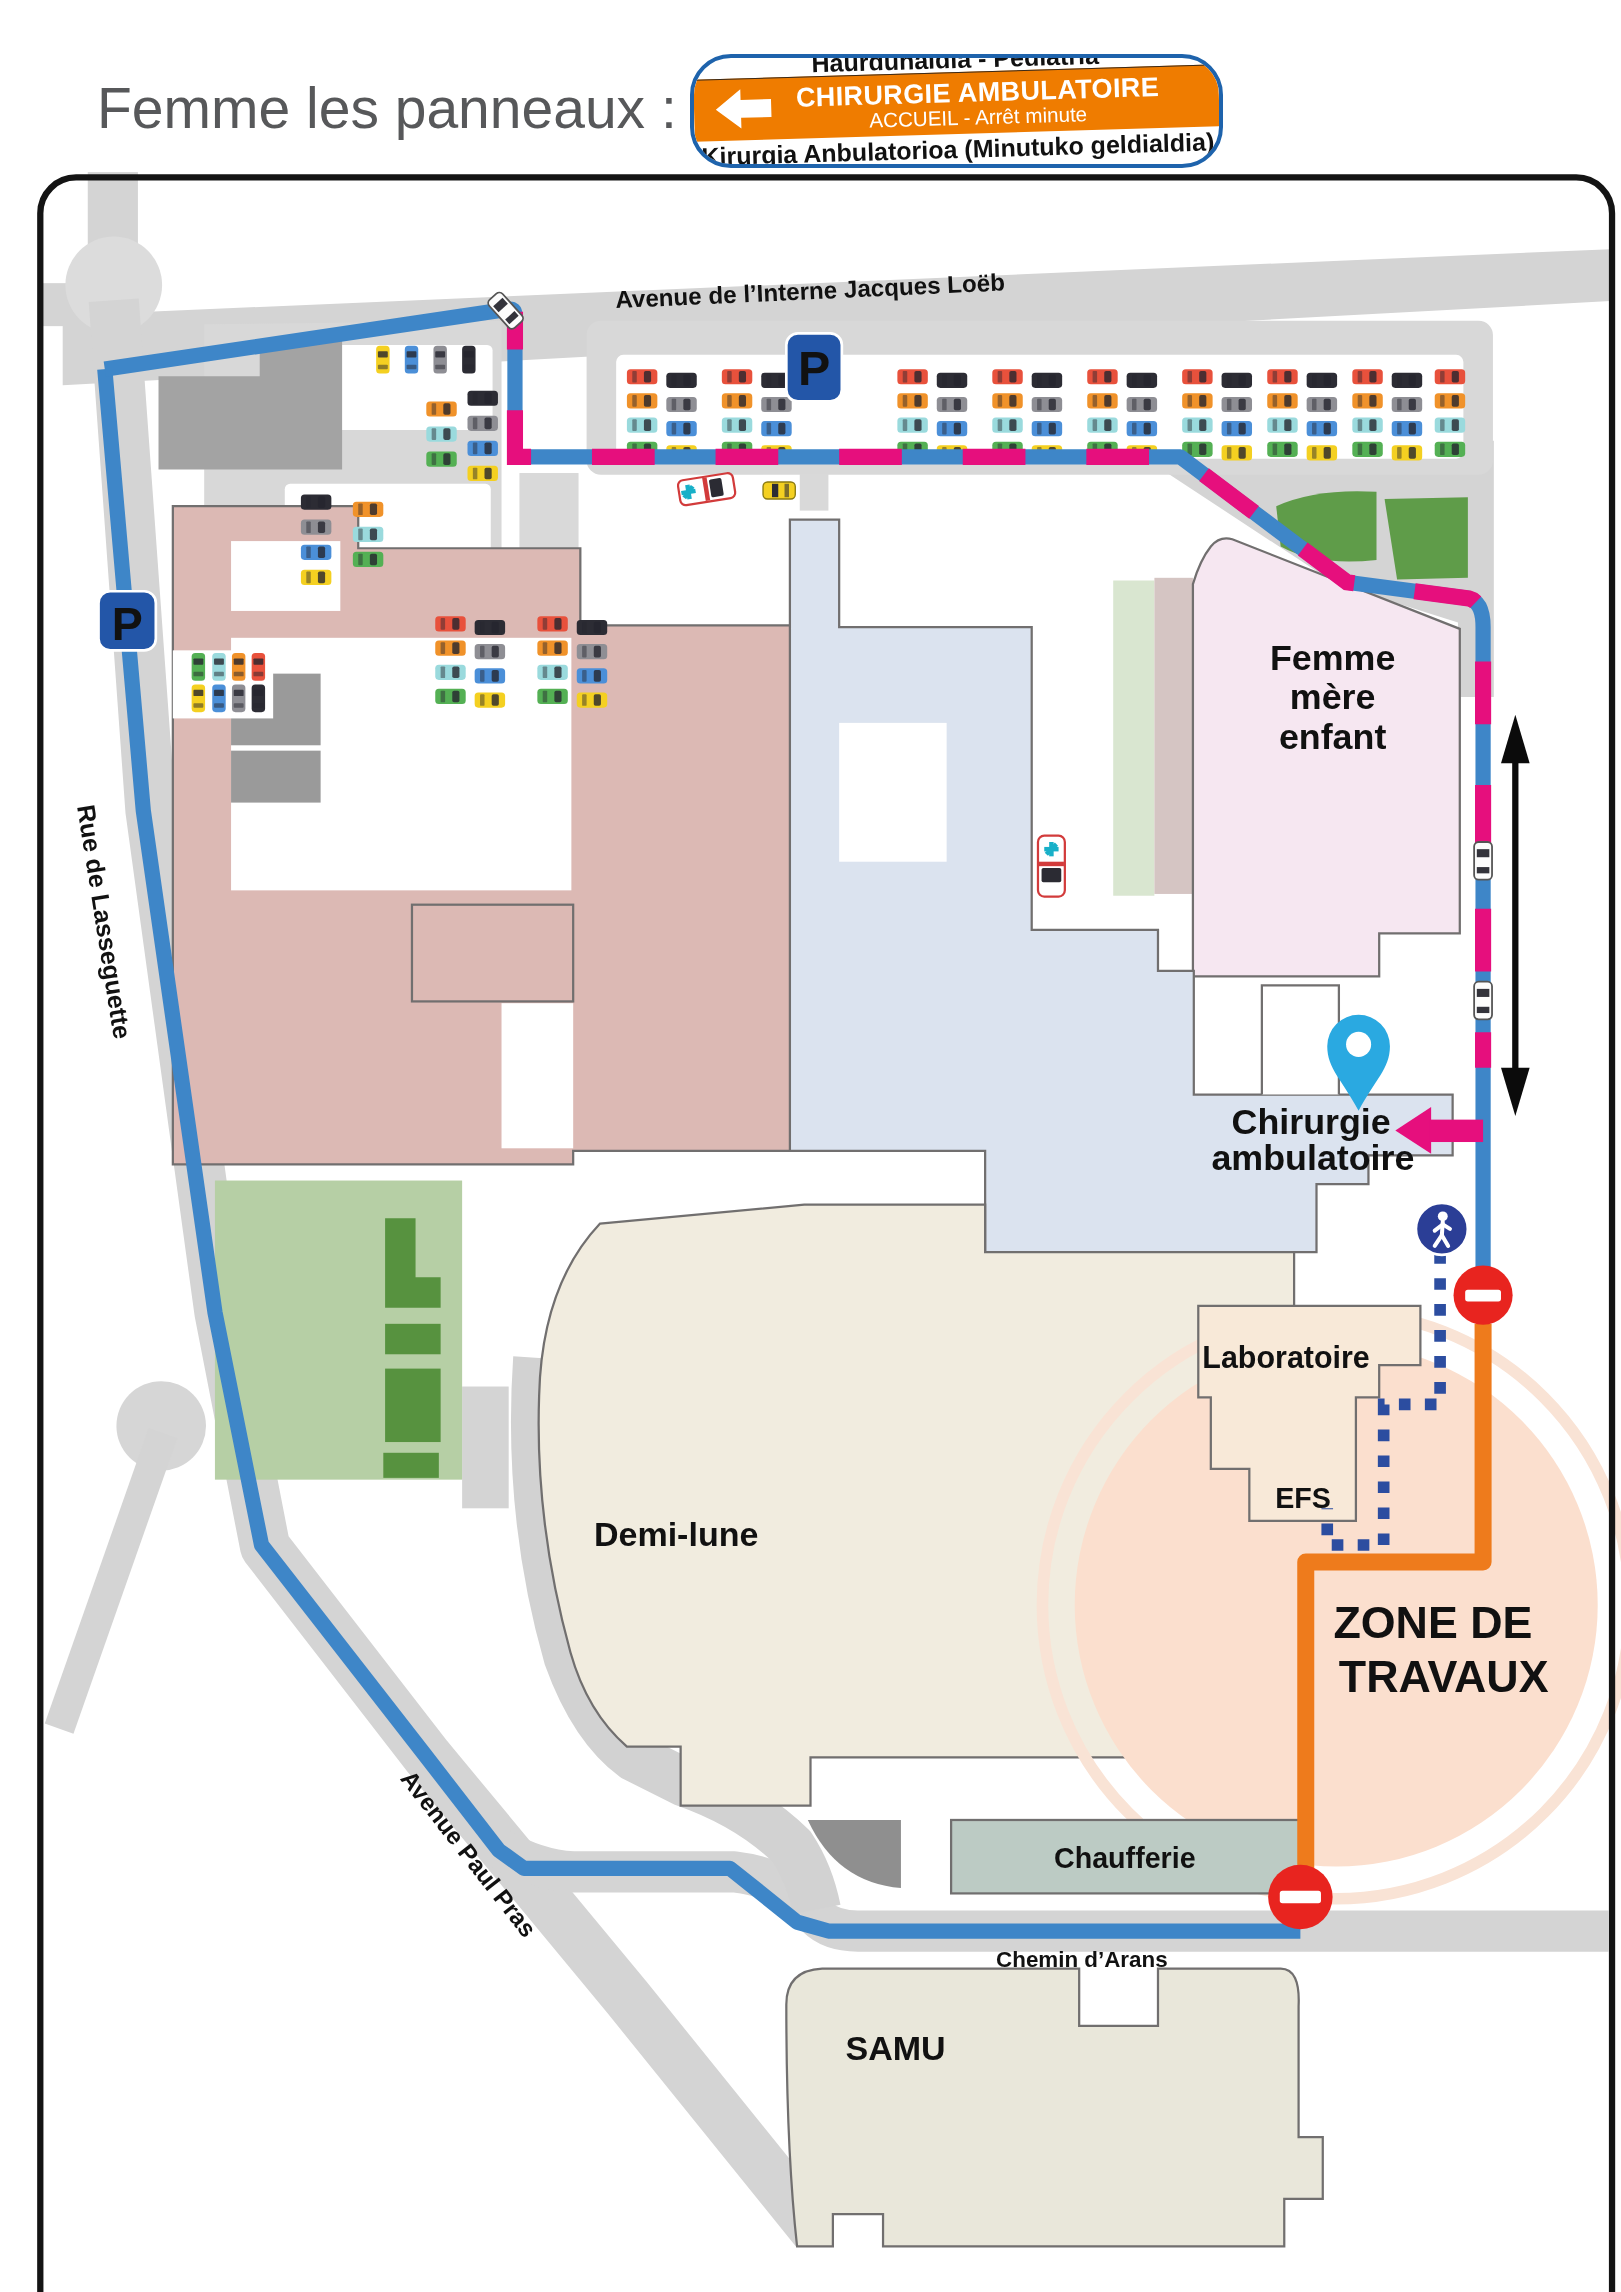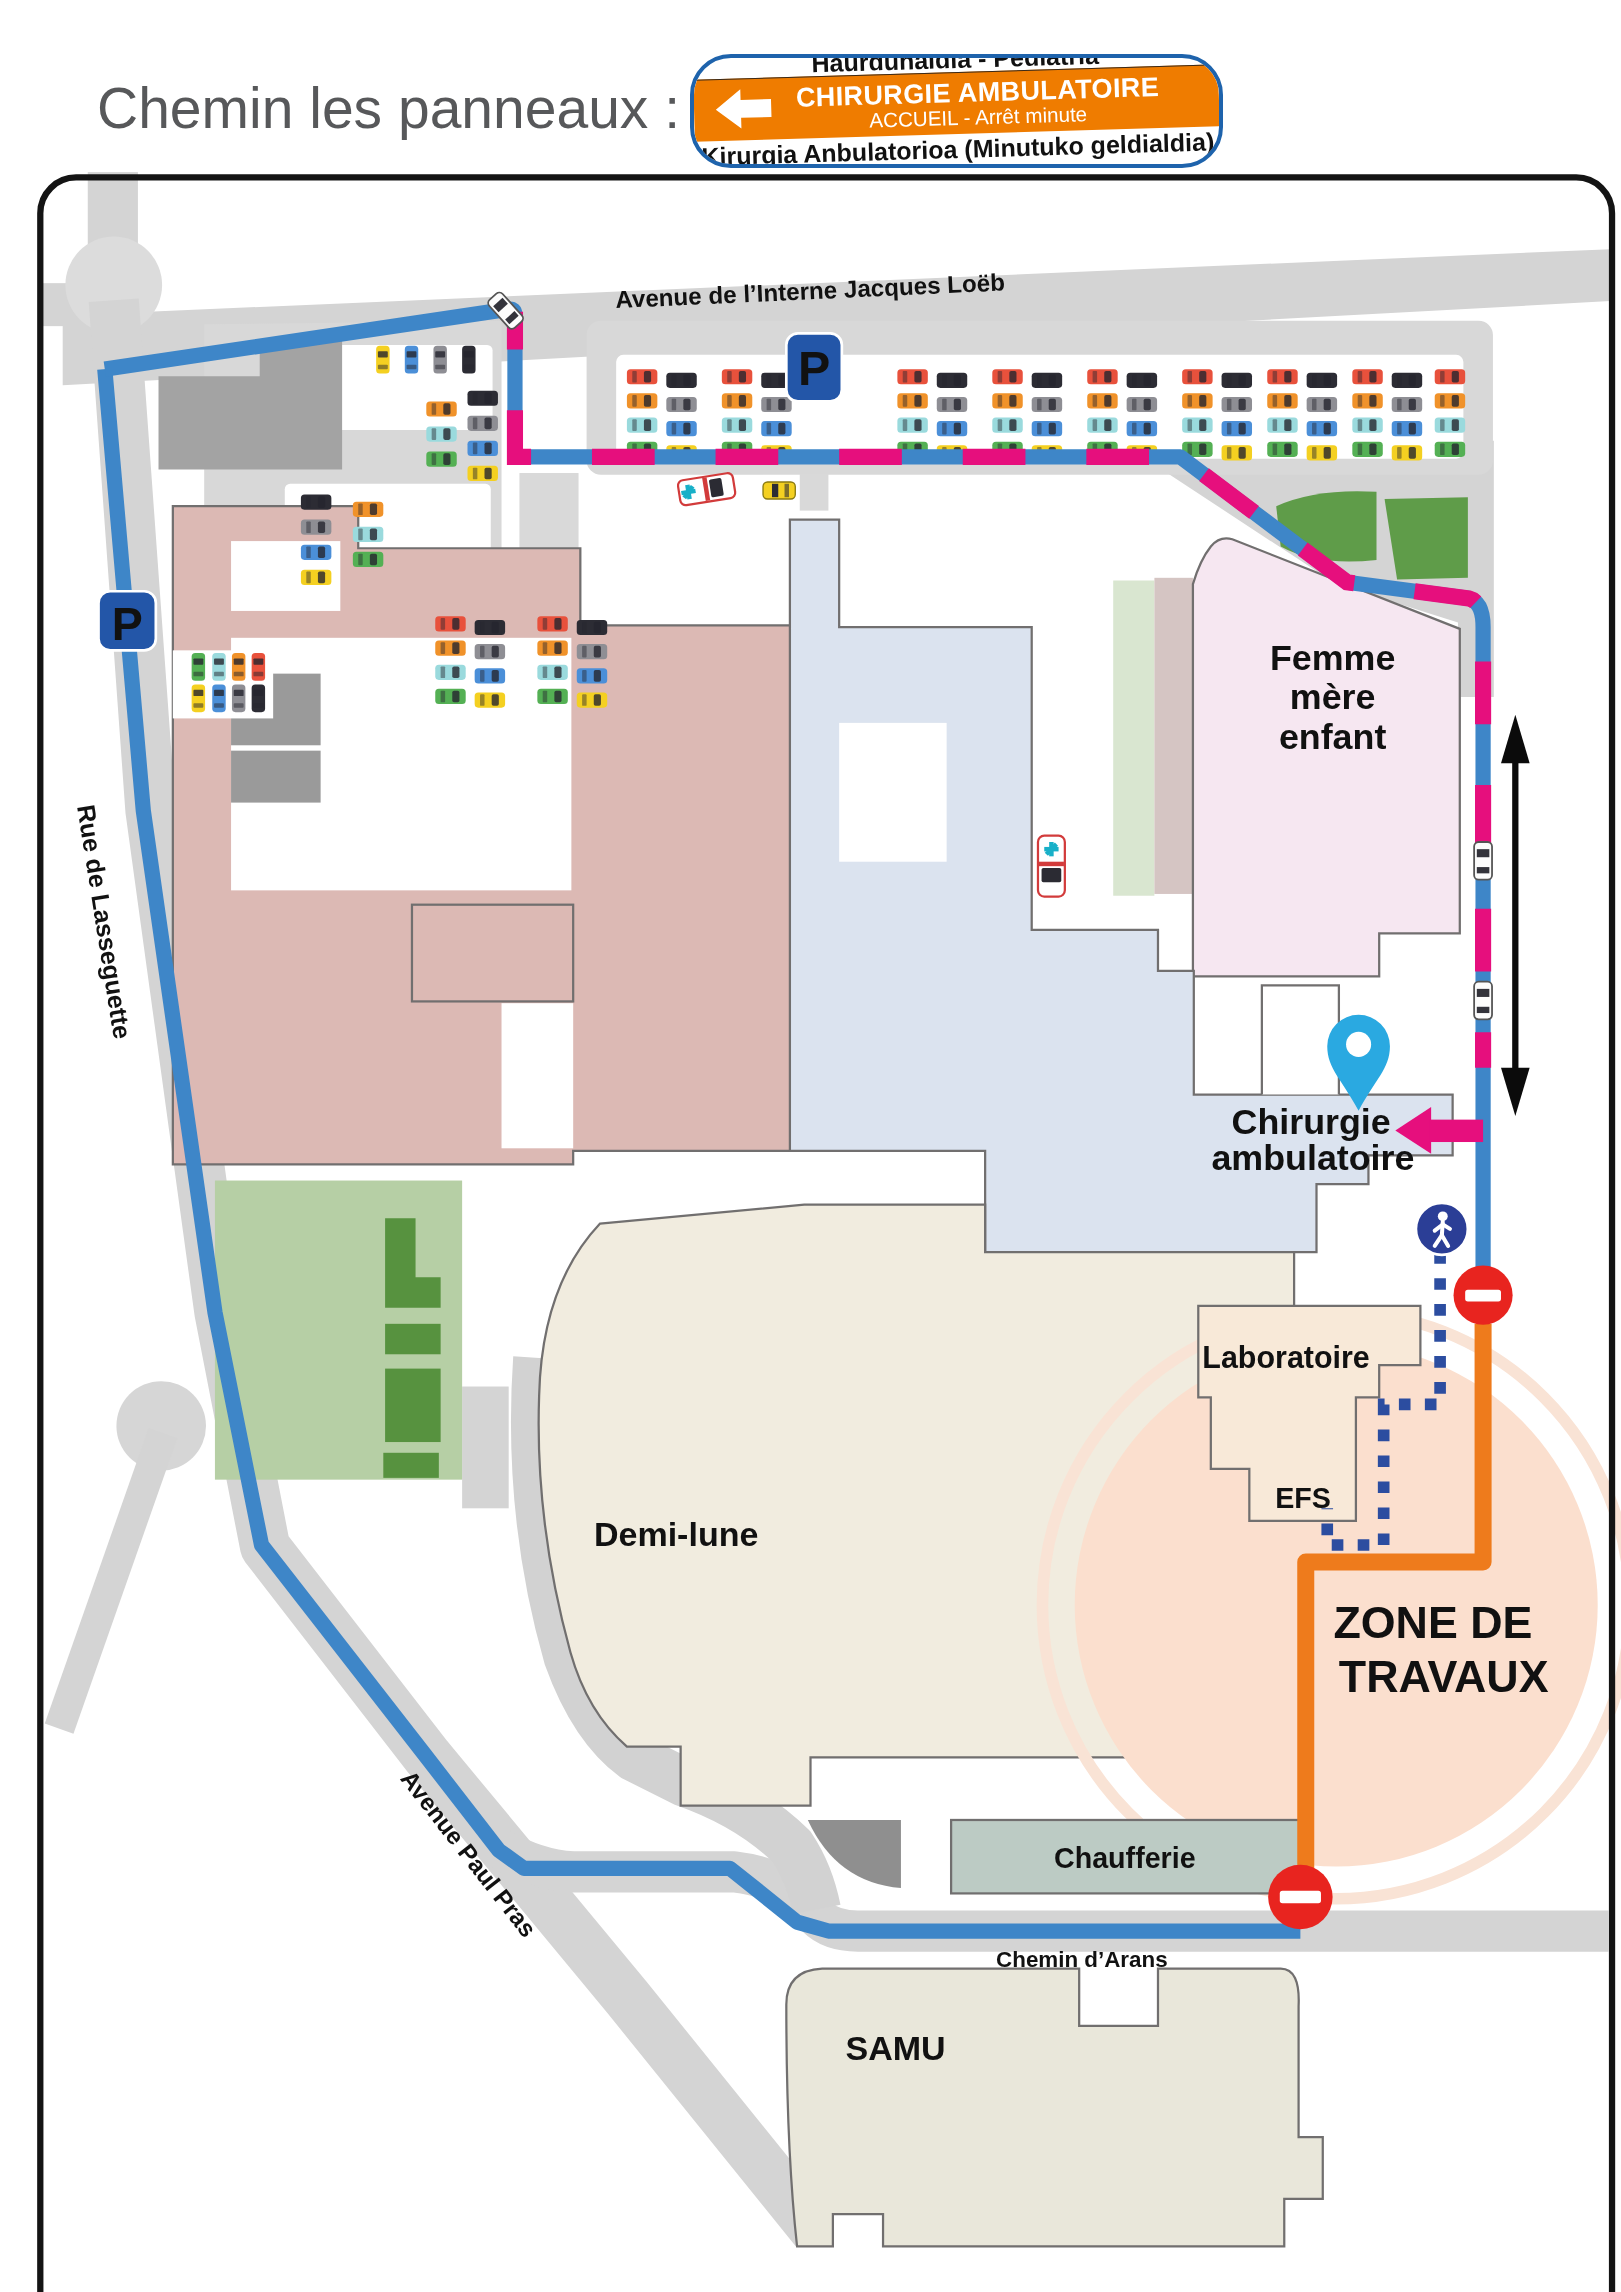--- a/index.html
+++ b/index.html
@@ -18,21 +18,21 @@
   .band-sub{font-size:20.6px;white-space:nowrap;}
   .sign-bottom{margin-top:0.9px;text-align:center;font-size:25px;font-weight:bold;color:#111;white-space:nowrap;}
   svg text{font-family:"Liberation Sans",sans-serif;fill:#111;}
   .lbl{font-weight:bold;}
 </style>
 </head>
 <body>
 
 <div class="page">
 
-  <div class="title">Chemin les panneaux :</div>
+  <div class="title">Femme les panneaux :</div>
 
   <div class="sign">
     <div class="sign-inner">
       <div class="sign-top">Haurdunaldia - Pediatria</div>
       <div class="sign-band">
         <span class="band-arrow">
           <svg width="59" height="43" viewBox="0 0 66 48">
               <path d="M30 2 L30 14 L64 14 L64 34 L30 34 L30 46 L2 24 Z" fill="#ffffff"></path>
             </svg>
         </span>

